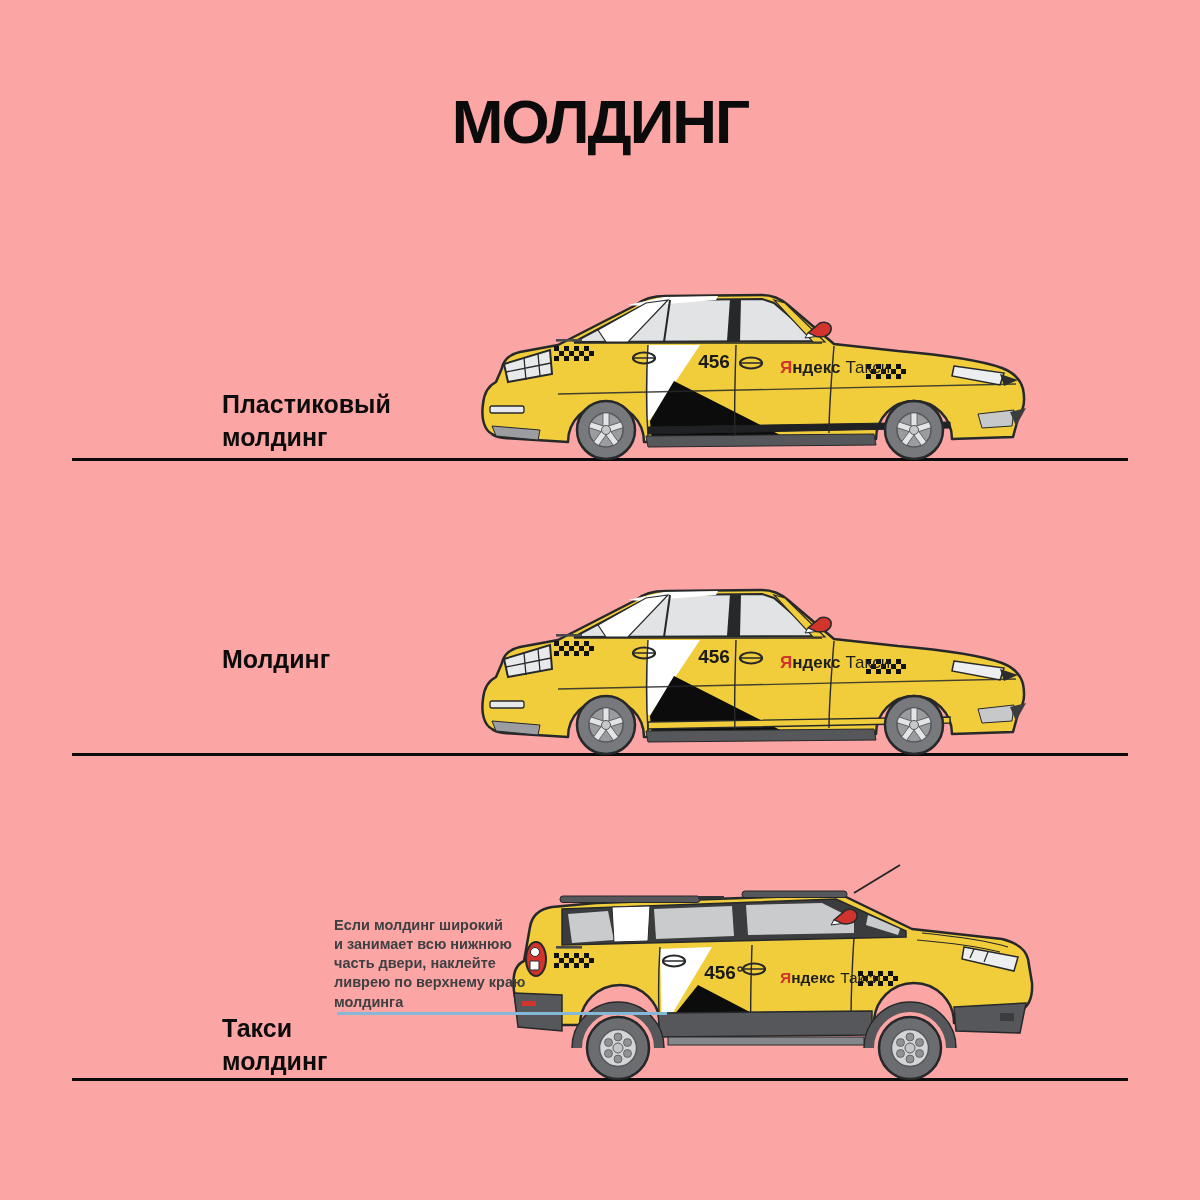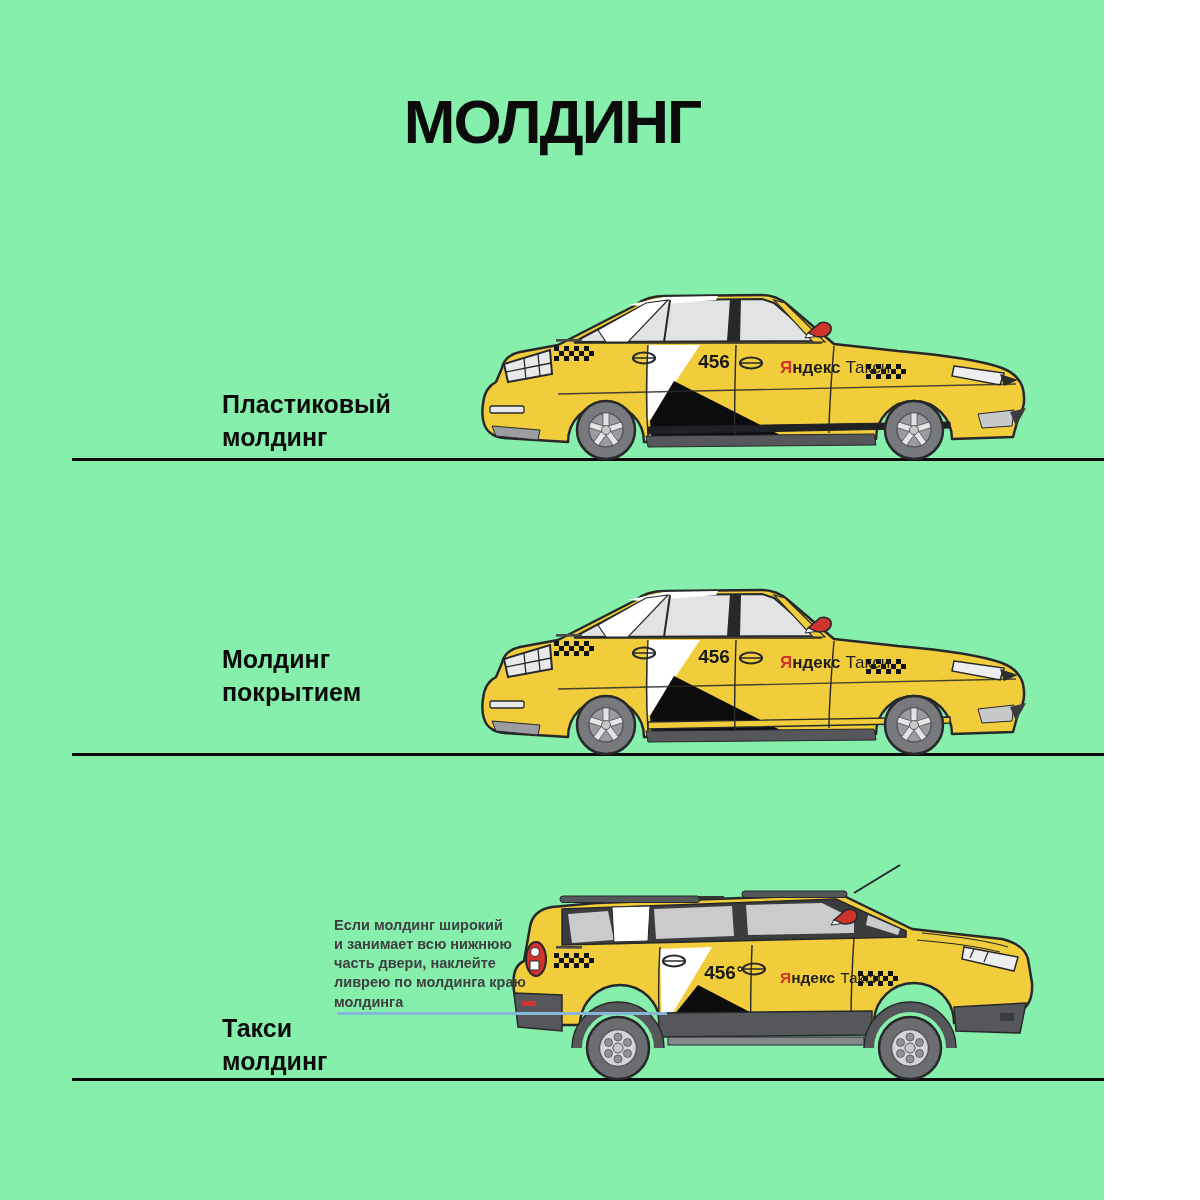--- a/index.html
+++ b/index.html
@@ -1,16 +1,16 @@
 <!DOCTYPE html>
 <html><head>
 <meta charset="utf-8">
 <style>
   html,body{margin:0;padding:0;background:#fff;}
-  #canvas{position:relative;width:1104px;height:1200px;background:#86efac;overflow:hidden;
+  #canvas{position:relative;width:1200px;height:1200px;background:#fca5a5;overflow:hidden;
           font-family:"Liberation Sans",sans-serif;}
   .page-title{position:absolute;left:0;right:0;top:86px;text-align:center;
           font-size:62px;font-weight:bold;letter-spacing:-2px;color:#0b0b0b;}
   .row-label{position:absolute;left:178px;font-size:25px;font-weight:bold;color:#0c0c0c;line-height:1.3;}
   .row-label div{white-space:nowrap;margin-left:44px;}
   .ground-line{position:absolute;left:72px;width:1056px;height:3px;background:#0b0b0b;}
   .car{position:absolute;z-index:1;}
   .note{position:absolute;left:334px;top:916px;width:220px;font-size:14.5px;font-weight:bold;
         color:#3f4042;line-height:1.32;z-index:2;}
   .leader-line{position:absolute;left:337px;top:1012px;width:330px;height:2.5px;
@@ -136,21 +136,20 @@
     <text class="num-text" x="236" y="80" text-anchor="middle">456</text>
     <text x="302" y="85" font-size="17"><tspan class="brand-ya">Я</tspan><tspan class="brand-bold">ндекс</tspan><tspan class="brand-light" dx="5">Такси</tspan></text>
 
     <use href="#sedan-wheel" x="128" y="142"></use>
     <use href="#sedan-wheel" x="436" y="142"></use>
   </svg>
   <div class="ground-line" style="top:458px"></div>
 
   <div class="row-label" style="top:643px">
     <div>Молдинг</div>
-    <div>покрытием</div>
   </div>
 
   <svg class="car car-painted" style="left:478px;top:583px" width="552" height="172" viewBox="0 0 552 172">
     <path d="M 14,146 C 6,142 3,130 5,116 C 6,105 10,98 18,94 L 24,80 C 26,71 33,66 42,64 L 80,57 L 158,17 C 166,10 176,8 188,8 L 284,7 C 296,7 303,11 310,17 L 356,56 L 420,63 C 466,67 502,72 524,80 C 537,85 543,93 545,101 C 547,111 546,121 541,127 L 535,149 L 474,151 A 38,38 0 0 0 398,151 L 166,154 A 38,38 0 0 0 90,154 L 26,150 C 20,149 16,148 14,146 Z" fill="#F1CD3B" stroke="#26282a" stroke-width="2.5" stroke-linejoin="round"></path>
     <path d="M 96,54 L 162,19 L 182,12 L 284,11 L 296,15 L 340,53 Z" fill="#E2E3E5" stroke="#26282a" stroke-width="2"></path>
     <path d="M 150,17 L 186,9 L 240,8 L 238,12 L 164,18 Z" fill="#fff"></path>
     <path d="M 120,42 L 168,15 L 190,12 L 150,54 L 128,54 Z" fill="#fff" stroke="#26282a" stroke-width="1.2"></path>
     <line x1="192" y1="12" x2="186" y2="54" stroke="#26282a" stroke-width="2"></line>
     <path d="M 252,11 L 263,11 L 262,53 L 249,53 Z" fill="#26282a"></path>
     <path d="M 296,12 L 307,15 L 347,54 L 335,54 Z" fill="#F1CD3B" stroke="#26282a" stroke-width="1.2"></path>
@@ -178,21 +177,21 @@
     <text x="302" y="85" font-size="17"><tspan class="brand-ya">Я</tspan><tspan class="brand-bold">ндекс</tspan><tspan class="brand-light" dx="5">Такси</tspan></text>
     <use href="#sedan-wheel" x="128" y="142"></use>
     <use href="#sedan-wheel" x="436" y="142"></use>
   </svg>
   <div class="ground-line" style="top:753px"></div>
 
   <div class="note">
     <div>Если молдинг широкий</div>
     <div>и занимает всю нижнюю</div>
     <div>часть двери, наклейте</div>
-    <div>ливрею по молдинга краю</div>
+    <div>ливрею по верхнему краю</div>
     <div>молдинга</div>
   </div>
   <div class="leader-line"></div>
 
   <div class="row-label" style="top:1012px">
     <div>Такси</div>
     <div>молдинг</div>
   </div>
 
   <svg class="car" style="left:502px;top:863px" width="540" height="217" viewBox="0 0 540 217">

